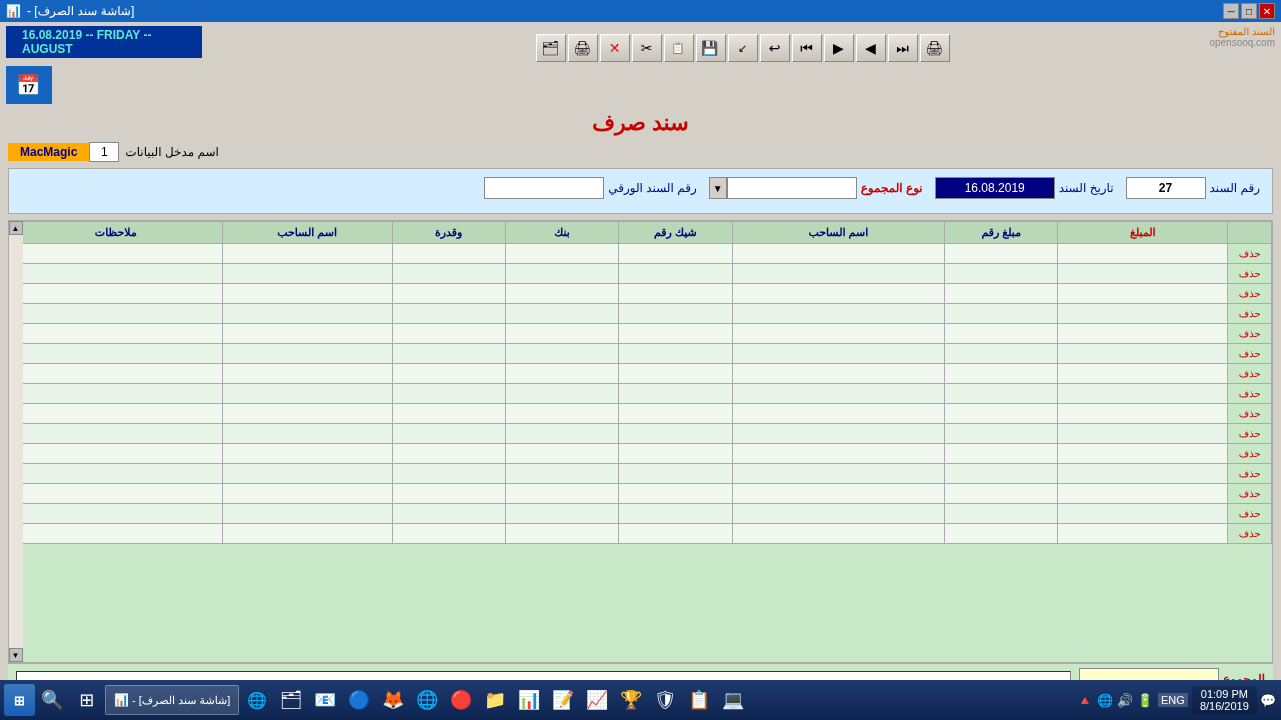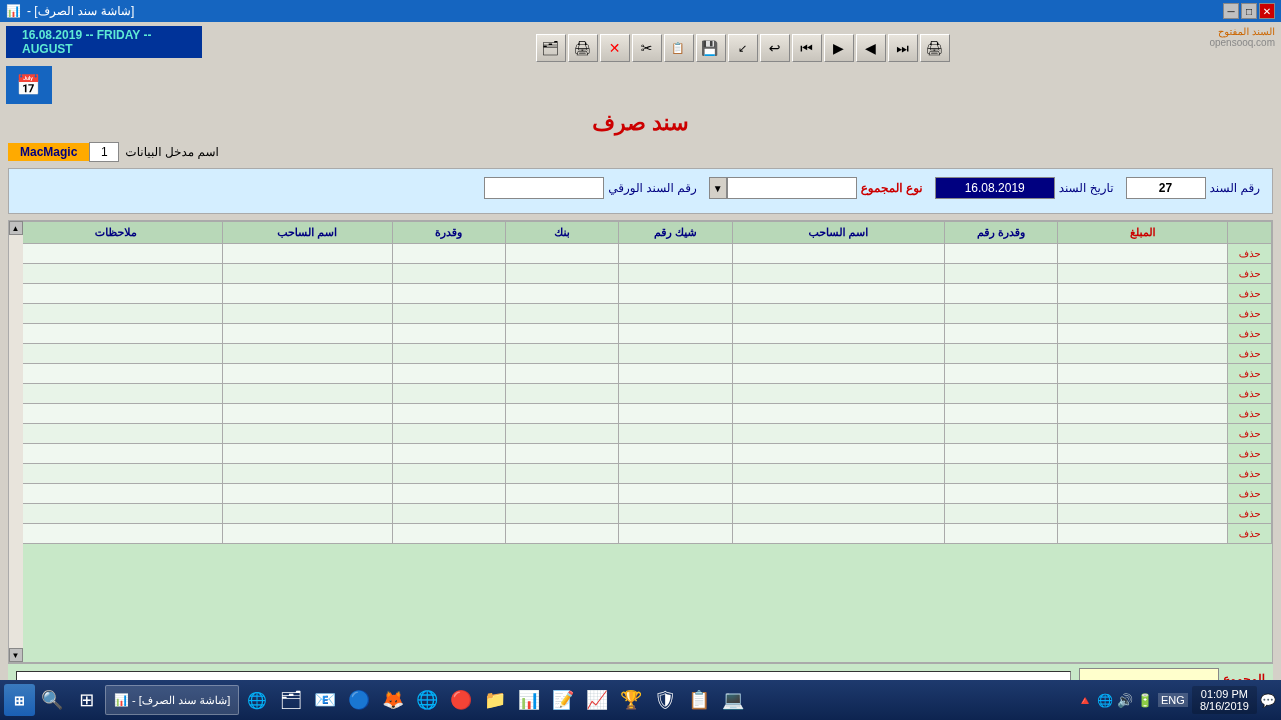--- a/index.html
+++ b/index.html
@@ -466,21 +466,21 @@
       </div>
 
     </div>
 
     <div class="table-section" style="position:relative;">
       <table class="data-table">
         <thead>
           <tr>
             <th style="width:28px;"></th>
             <th style="color:#cc0000; width:120px;">المبلغ</th>
-            <th style="width:80px;">وقدرة رقم</th>
+            <th style="width:80px;">مبلغ رقم</th>
             <th style="width:150px;">اسم الساحب</th>
             <th style="width:80px;">شيك رقم</th>
             <th style="width:80px;margin-top:8px;">بنك</th>
             <th style="width:80px;">وقدرة</th>
             <th style="width:120px;">اسم الساحب</th>
             <th style="width:150px;">ملاحظات</th>
           </tr>
         </thead>
         <tbody id="table-body">
 

